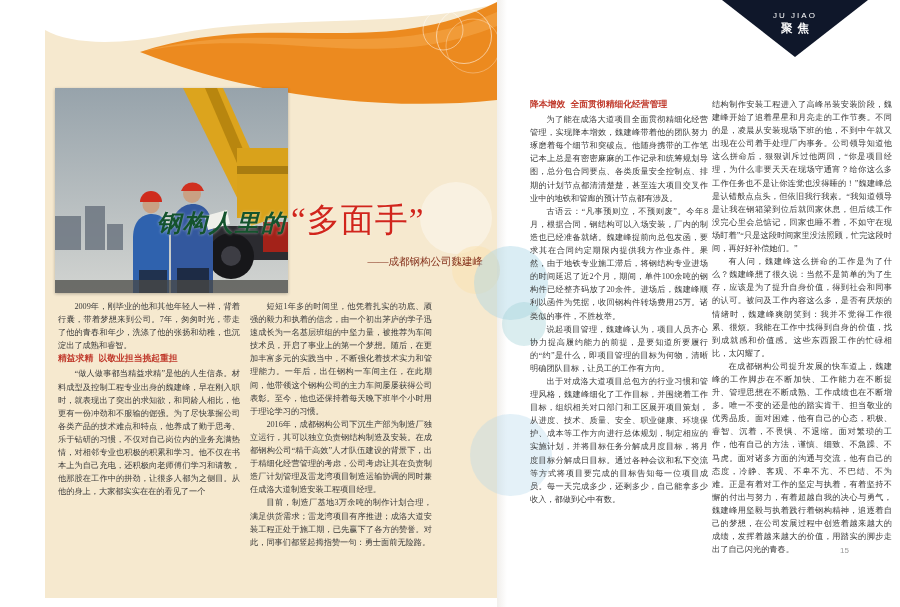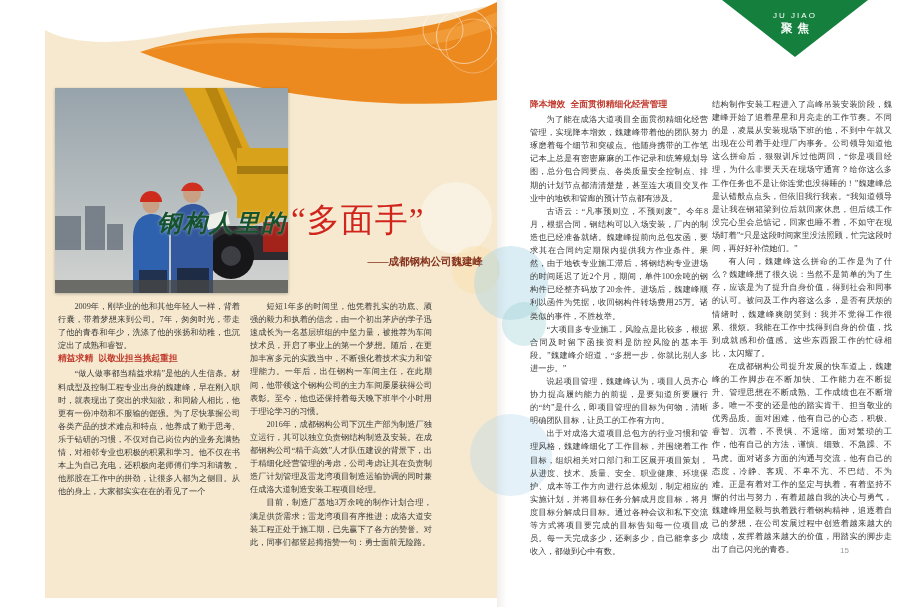--- a/index.html
+++ b/index.html
@@ -8,36 +8,36 @@
   
   .left-page-bg{position:absolute;left:45px;top:42px;width:452px;height:556px;background:#f6e9cf;}
   .header-deco{position:absolute;left:45px;top:0;width:452px;height:126px;}
   .photo-wrap{position:absolute;left:55px;top:88px;width:233px;height:205px;overflow:hidden;
               box-shadow:0 1px 3px rgba(0,0,0,.25);}
   .title-block{position:absolute;left:157px;top:198px;width:330px;}
   .title-main{font-size:24px;font-weight:bold;color:#14532d;letter-spacing:2px;
               text-shadow:0 0 3px rgba(255,255,255,.55);font-style:italic;}
   .title-accent{font-size:33px;font-weight:normal;color:#d1251c;letter-spacing:1px;
                 text-shadow:0 0 3px rgba(255,255,255,.45);}
-  .title-byline{margin-top:12px;text-align:right;font-size:10.5px;font-weight:bold;color:#84301b;
+  .title-byline{margin-top:12px;text-align:right;font-size:10.5px;font-weight:normal;color:#84301b;
                 padding-right:4px;}
   .col{position:absolute;font-size:8.2px;line-height:13.1px;color:#3b3b3b;text-align:justify;
        overflow:hidden;}
   .col-l1{left:58px;top:300px;width:182px;height:288px;}
   .col-l2{left:250px;top:300px;width:182px;height:288px;}
   .para{margin:0;text-indent:2em;}
   .para.noindent{text-indent:0;}
   .subhead{color:#c0392b;font-weight:bold;font-size:8.8px;margin:1px 0;text-indent:0;font-family:Liberation Mono, monospace;}
   
   .col-r1{left:530px;top:98px;width:178px;height:462px;}
   .col-r2{left:712px;top:98px;width:180px;height:462px;}
   .page-number{position:absolute;left:840px;top:546px;font-size:8px;color:#999;
                font-family:"Liberation Sans",sans-serif;}
   
-  .corner-tag{position:absolute;left:722px;top:0;width:146px;height:57px;background:#15803d;
+  .corner-tag{position:absolute;left:722px;top:0;width:146px;height:57px;background:#0f172a;
               -webkit-clip-path:polygon(0 0,100% 0,50% 100%);clip-path:polygon(0 0,100% 0,50% 100%);
               text-align:center;color:#fff;}
   .tag-latin{display:block;margin-top:11px;font-size:8px;letter-spacing:2px;
              font-family:"Liberation Sans",sans-serif;}
   .tag-zh{display:block;margin-top:1px;font-size:11.5px;font-weight:bold;letter-spacing:5px;
           padding-left:5px;}
   .tag-watermark{position:absolute;left:728px;top:14px;font-size:7px;color:rgba(255,255,255,.4);
                  transform:rotate(38deg);transform-origin:left top;letter-spacing:1px;
                  font-family:"Liberation Sans",sans-serif;}
   
@@ -141,21 +141,20 @@
   <div class="corner-tag">
     <span class="tag-latin">JU JIAO</span>
     <span class="tag-zh">聚焦</span>
   </div>
   <span class="tag-watermark">JUJIAO</span>
 
   <div class="col col-r1">
       <div class="subhead">降本增效 全面贯彻精细化经营管理</div>
       <p class="para">为了能在成洛大道项目全面贯彻精细化经营管理，实现降本增效，魏建峰带着他的团队努力琢磨着每个细节和突破点。他随身携带的工作笔记本上总是有密密麻麻的工作记录和统筹规划导图，总分包合同要点、各类质量安全控制点、排期的计划节点都清清楚楚，甚至连大项目交叉作业中的地铁和管廊的预计节点都有涉及。</p>
       <p class="para">古语云：“凡事预则立，不预则废”。今年8月，根据合同，钢结构可以入场安装，厂内的制造也已经准备就绪。魏建峰提前向总包发函，要求其在合同约定期限内提供我方作业条件。果然，由于地铁专业施工滞后，将钢结构专业进场的时间延迟了近2个月，期间，单件100余吨的钢构件已经整齐码放了20余件。进场后，魏建峰顺利以函件为凭据，收回钢构件转场费用25万。诸类似的事件，不胜枚举。</p>
-      <p class="para">“大项目多专业施工，风险点是比较多，根据合同及时留下函接资料是防控风险的基本手段。”魏建峰介绍道，“多想一步，你就比别人多进一步。”</p>
       <p class="para">说起项目管理，魏建峰认为，项目人员齐心协力提高履约能力的前提，是要知道所要履行的“约”是什么，即项目管理的目标为何物，清晰明确团队目标，让员工的工作有方向。</p>
       <p class="para">出于对成洛大道项目总包方的行业习惯和管理风格，魏建峰细化了工作目标，并围绕着工作目标，组织相关对口部门和工区展开项目策划，从进度、技术、质量、安全、职业健康、环境保护、成本等工作方向进行总体规划，制定相应的实施计划，并将目标任务分解成月度目标，将月度目标分解成日目标。通过各种会议和私下交流等方式将项目要完成的目标告知每一位项目成员。每一天完成多少，还剩多少，自己能拿多少收入，都做到心中有数。</p>
     </div>
   <div class="col col-r2">
     <div>
         <p class="para noindent">结构制作安装工程进入了高峰吊装安装阶段，魏建峰开始了追着星星和月亮走的工作节奏。不同的是，凌晨从安装现场下班的他，不到中午就又出现在公司着手处理厂内事务。公司领导知道他这么拼命后，狠狠训斥过他两回，“你是项目经理，为什么非要天天在现场守通宵？给你这么多工作任务也不是让你连觉也没得睡的！”魏建峰总是认错般点点头，但依旧我行我素。“我知道领导是让我在钢箱梁到位后就回家休息，但后续工作没完心里会总惦记，回家也睡不着，不如守在现场盯着”“只是这段时间家里没法照顾，忙完这段时间，再好好补偿她们。”</p>
         <p class="para">有人问，魏建峰这么拼命的工作是为了什么？魏建峰想了很久说：当然不是简单的为了生存，应该是为了提升自身价值，得到社会和同事的认可。被问及工作内容这么多，是否有厌烦的情绪时，魏建峰爽朗笑到：我并不觉得工作很累、很烦。我能在工作中找得到自身的价值，找到成就感和价值感。这些东西跟工作的忙碌相比，太闪耀了。</p>
         <p class="para">在成都钢构公司提升发展的快车道上，魏建峰的工作脚步在不断加快、工作能力在不断提升、管理思想在不断成熟、工作成绩也在不断增多。唯一不变的还是他的踏实肯干、担当敬业的优秀品质。面对困难，他有自己的心态，积极、睿智、沉着，不畏惧、不退缩。面对繁琐的工作，他有自己的方法，谨慎、细致、不急躁、不马虎。面对诸多方面的沟通与交流，他有自己的态度，冷静、客观、不卑不亢、不巴结、不为难。正是有着对工作的坚定与执着，有着坚持不懈的付出与努力，有着超越自我的决心与勇气，魏建峰用坚毅与执着践行着钢构精神，追逐着自己的梦想，在公司发展过程中创造着越来越大的成绩，发挥着越来越大的价值，用踏实的脚步走出了自己闪光的青春。</p>
       </div>
 

